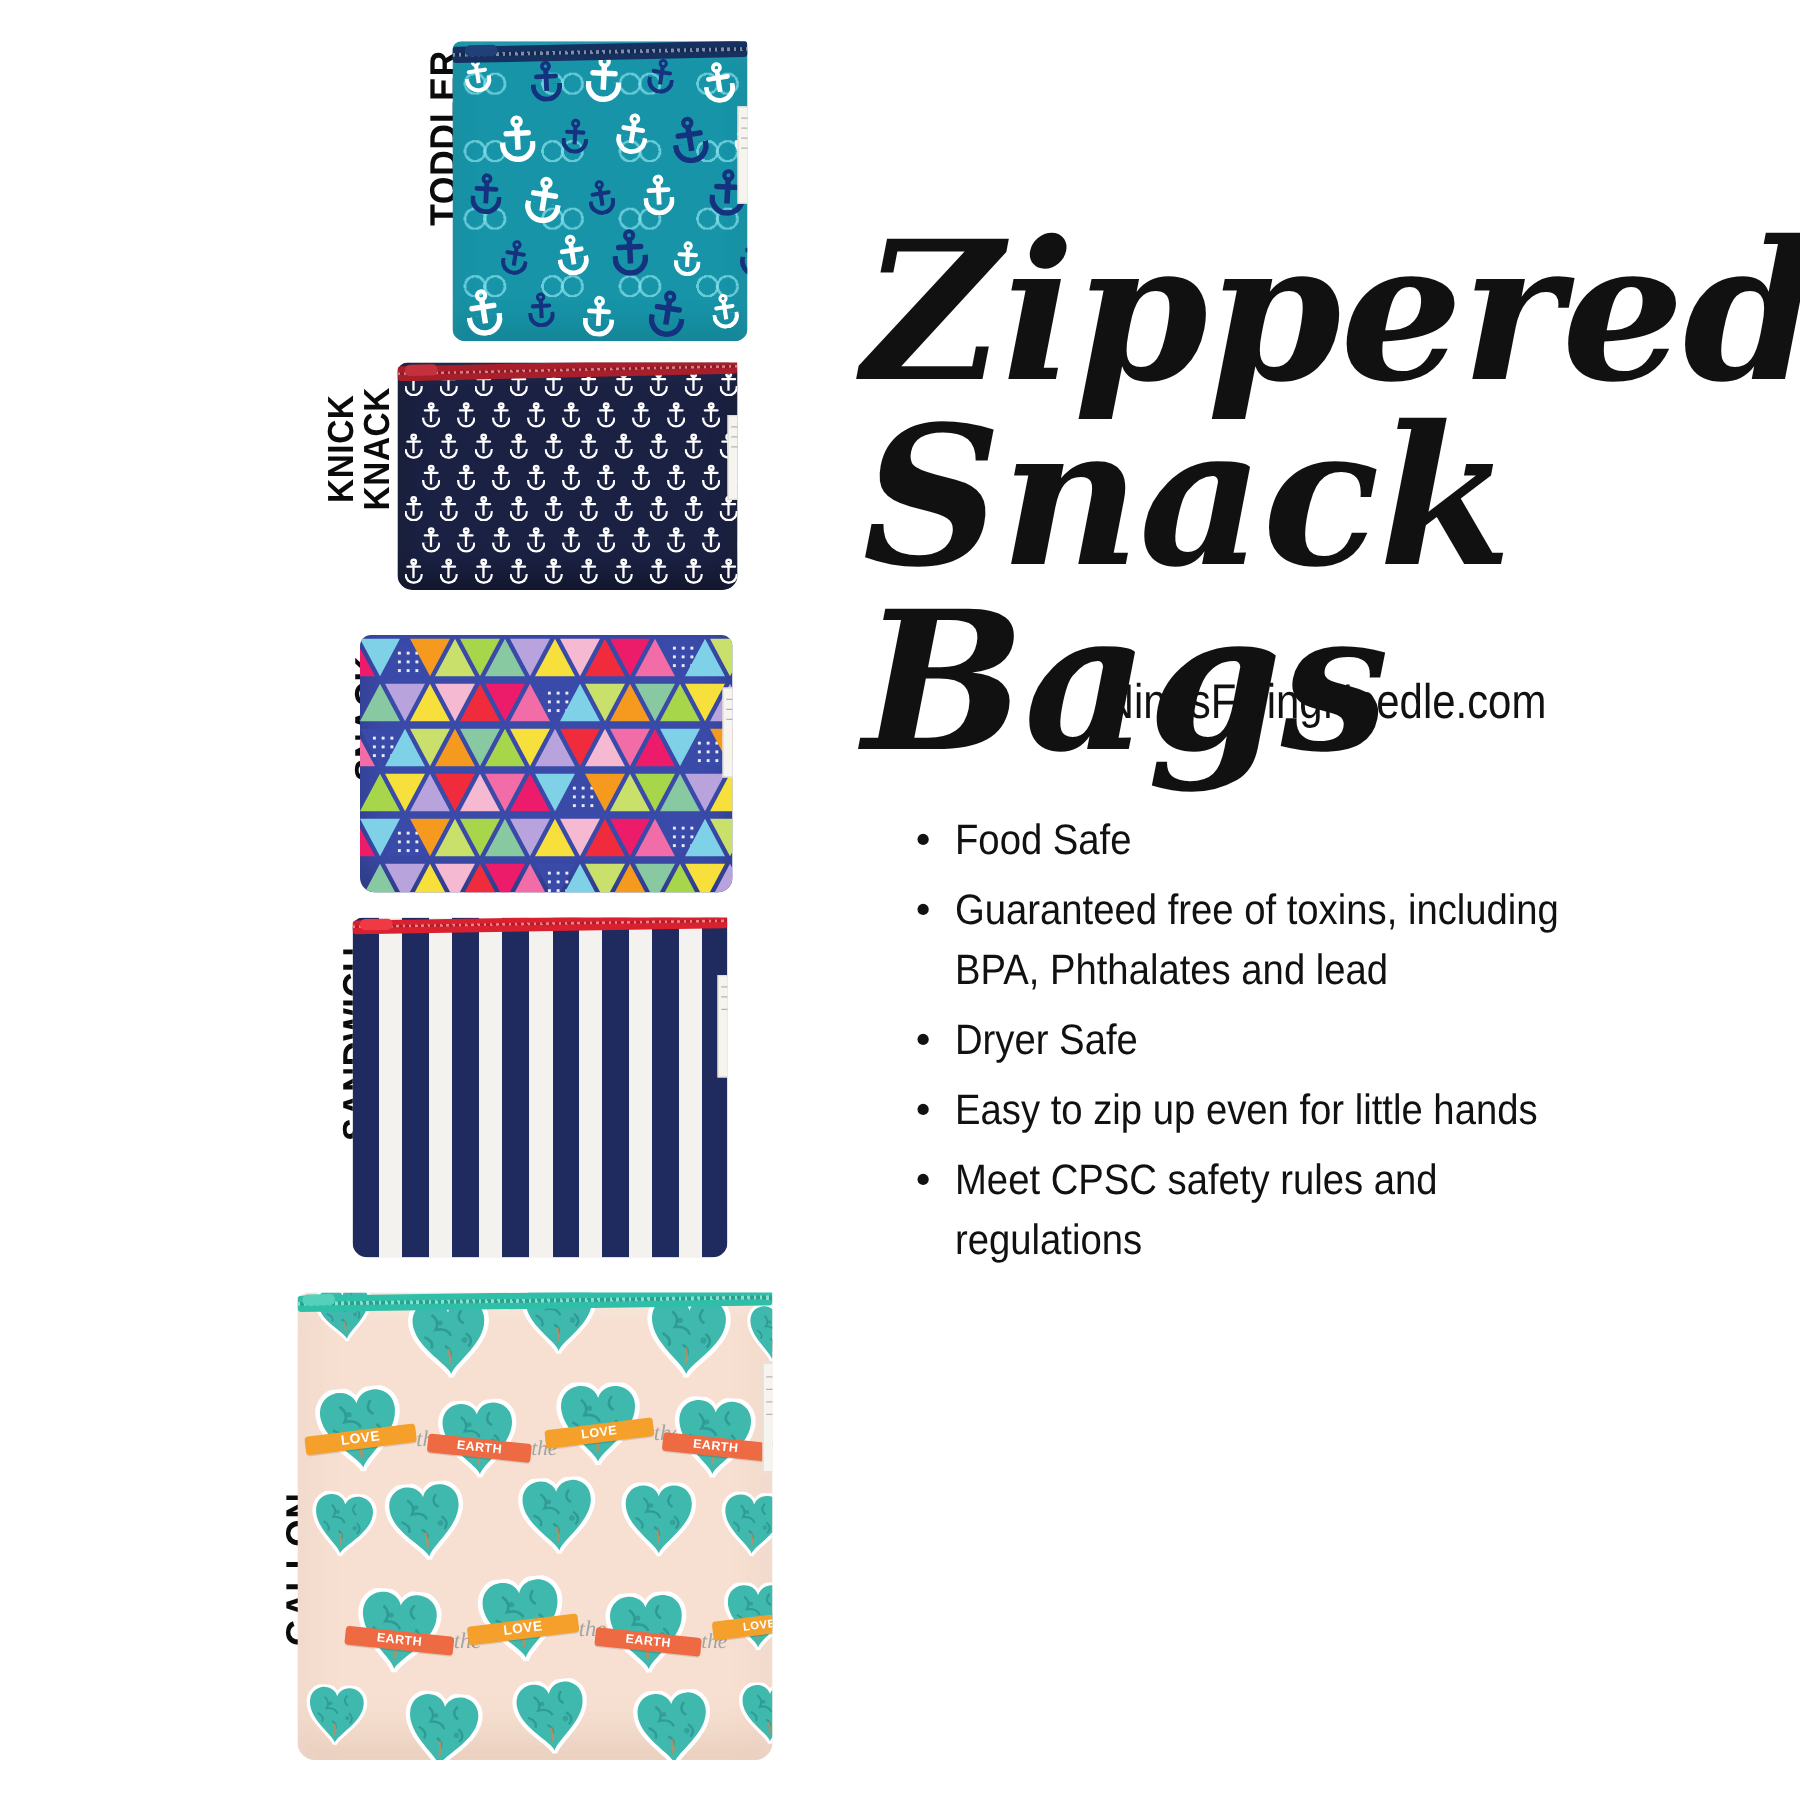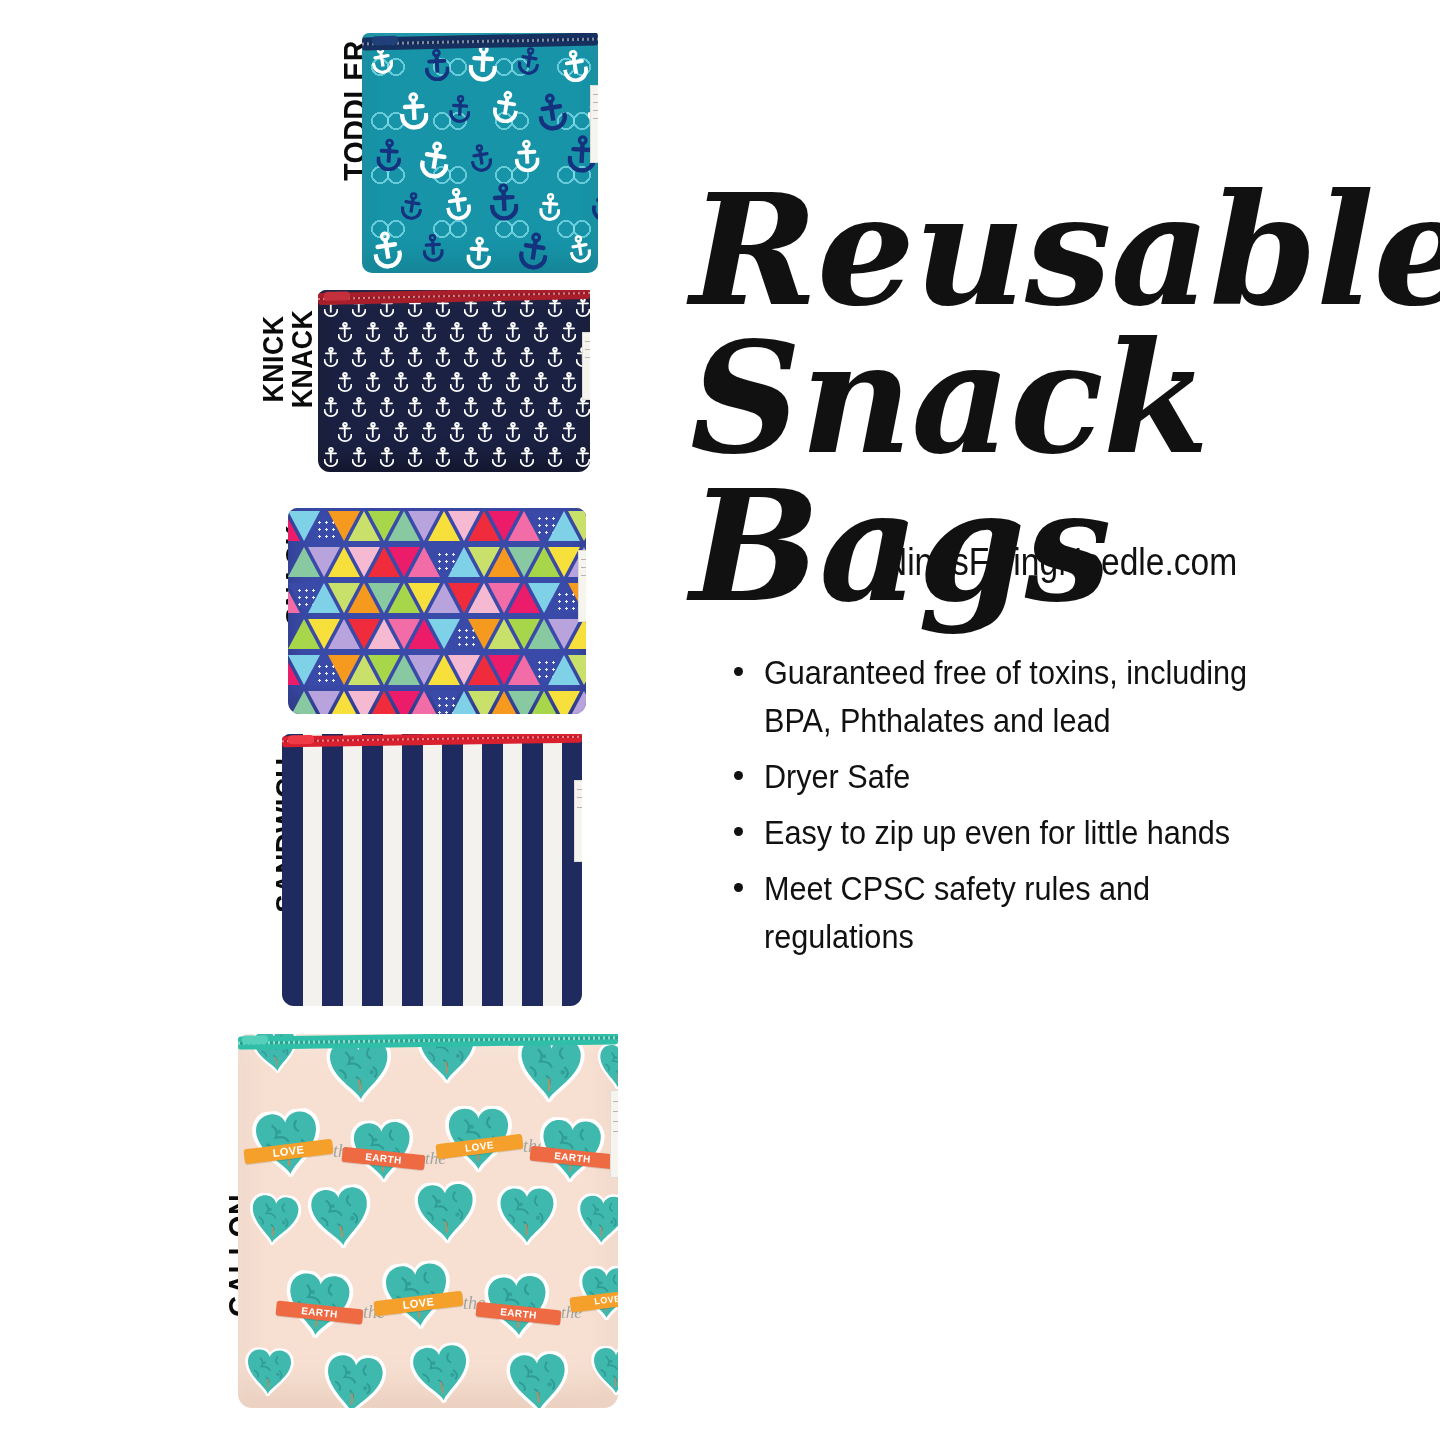--- a/index.html
+++ b/index.html
@@ -1120,27 +1120,31 @@
     </div>
     <div class="tag" style="right:-10px;top:56px;width:16px;height:86px;">
       <i style="top:10px"></i>
         <i style="top:20px"></i>
         <i style="top:30px"></i>
         <i style="top:40px"></i>
     </div>
   </div>
 
   <div class="title" style="left:690px;top:176px;width:730px;font-size:154px;">
-    <span class="l1">Reusable</span>
+    <span class="l1">Zippered</span>
     <span class="l2">Snack Bags</span>
   </div>
 
   <div class="site" style="left:760px;top:540px;width:600px;">NinasFlyingNeedle.com</div>
 
   <div class="bullets" id="bullet-list">
+      <div class="bullet">
+        <span class="dot"></span>
+        <span class="txt">Food Safe</span>
+      </div>
       <div class="bullet">
         <span class="dot"></span>
         <span class="txt">Guaranteed free of toxins, including BPA, Phthalates and lead</span>
       </div>
       <div class="bullet">
         <span class="dot"></span>
         <span class="txt">Dryer Safe</span>
       </div>
       <div class="bullet">
         <span class="dot"></span>

